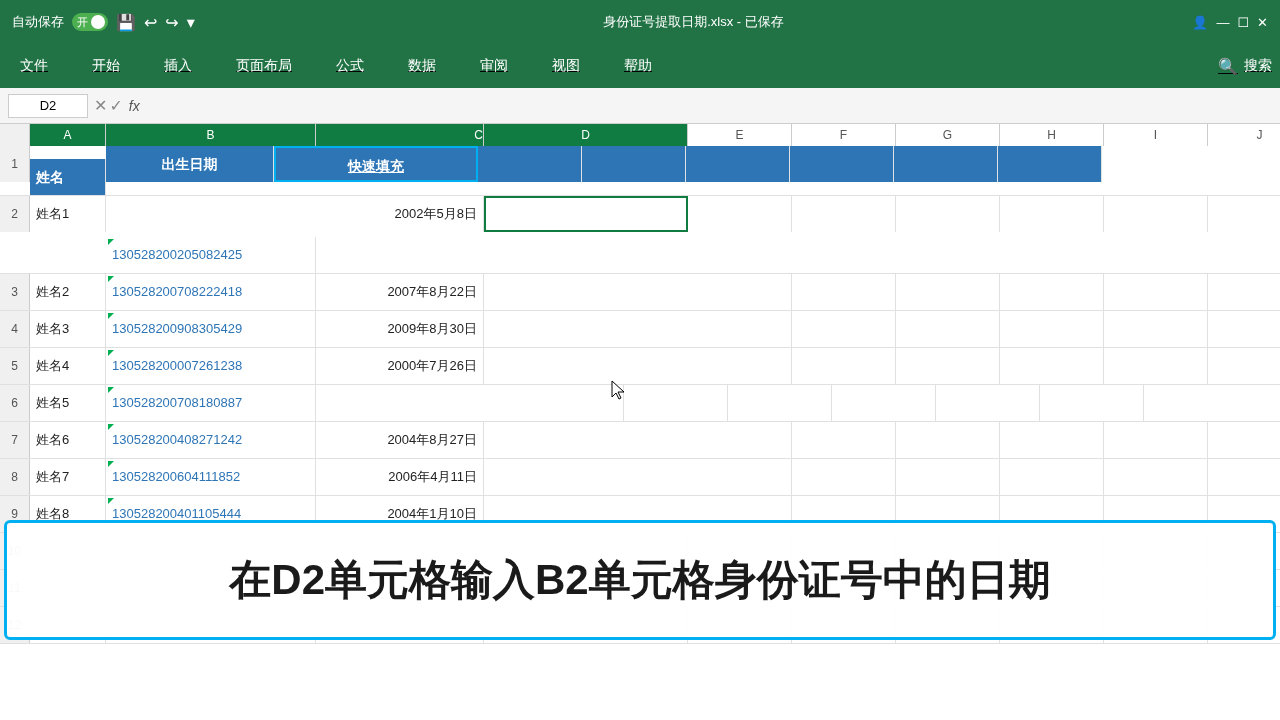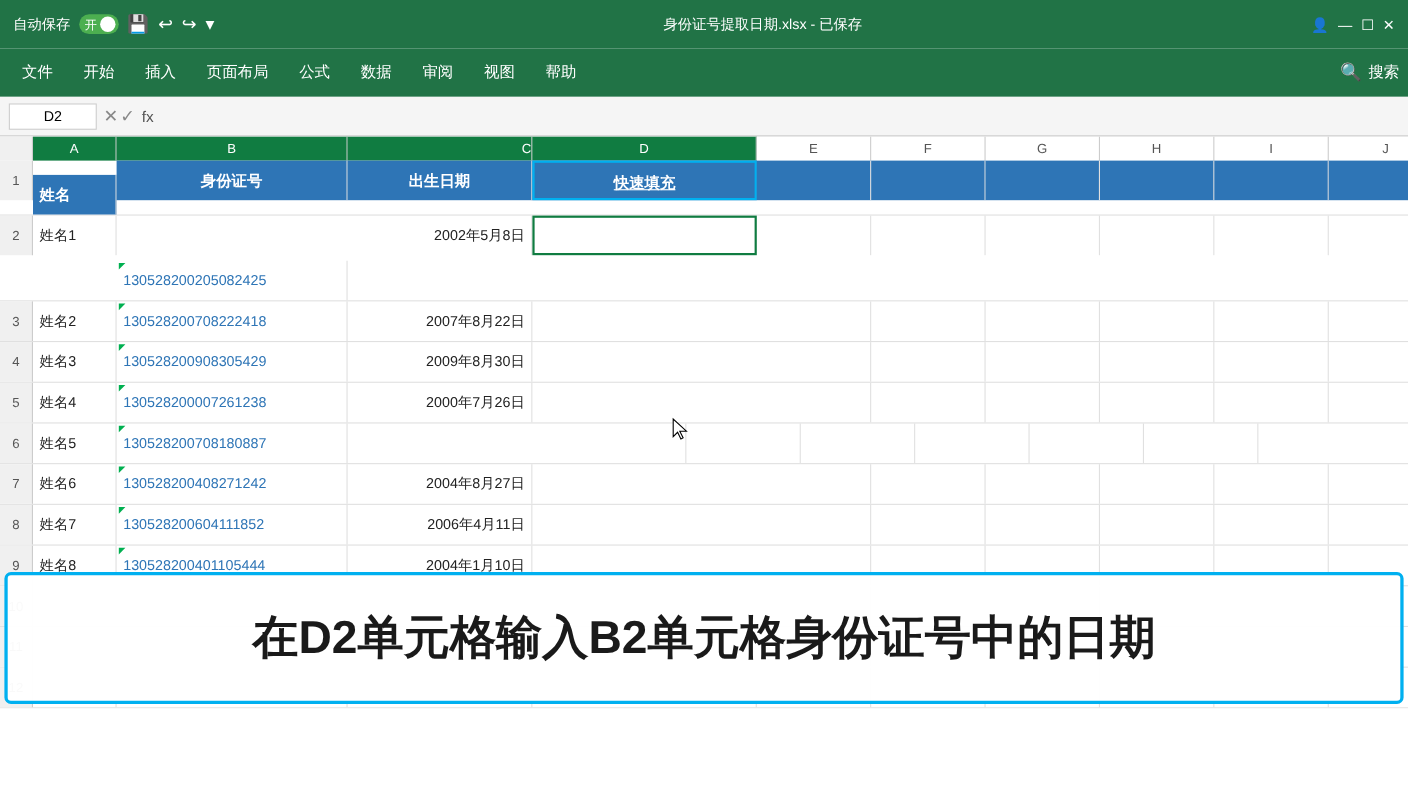--- a/index.html
+++ b/index.html
@@ -39,21 +39,22 @@
     .title-bar-center { font-size: 13px; color: white; }
     .title-bar-right { display: flex; align-items: center; gap: 8px; }
 
     
     .menu-bar {
       background: #217346;
       height: 44px;
       display: flex;
       align-items: center;
       padding: 0 8px;
-      gap: 4px;
+      gap: 20px;
+      text-decoration: underline;
     }
     .menu-item {
       color: white;
       font-size: 14px;
       padding: 6px 12px;
       border-radius: 3px;
       cursor: pointer;
     }
     .menu-search {
       margin-left: auto;
@@ -77,21 +78,21 @@
     }
     .name-box {
       width: 80px;
       border: 1px solid #ccc;
       background: white;
       height: 24px;
       font-size: 13px;
       padding: 0 4px;
       text-align: center;
     }
-    .fx-label { font-size: 14px; color: #555; }
+    .fx-label { font-size: 14px; color: #555; font-style: italic; }
     .formula-input { flex: 1; border: none; background: transparent; font-size: 13px; outline: none; padding: 0 8px; }
 
     
     .spreadsheet { display: flex; flex-direction: column; flex: 1; }
     .row-num-header {
       width: 30px;
       min-width: 30px;
       border-right: 1px solid #ccc;
       background: #f0f0f0;
     }
@@ -264,21 +265,20 @@
       <div class="col-header cell-f">F</div>
       <div class="col-header cell-g">G</div>
       <div class="col-header cell-h">H</div>
       <div class="col-header cell-i">I</div>
       <div class="col-header cell-j">J</div>
     </div>
 
     <div class="grid-row header-row">
       <div class="row-num">1</div>
       <div class="cell cell-a">姓名</div>
-      <div class="cell cell-b" style="text-align:center;">身份证号</div>
       <div class="cell cell-c" style="text-align:center;">出生日期</div>
       <div class="cell cell-d" style="text-align:center;text-decoration:underline;">快速填充</div>
       <div class="cell cell-e"></div>
       <div class="cell cell-f"></div>
       <div class="cell cell-g"></div>
       <div class="cell cell-h"></div>
       <div class="cell cell-i"></div>
       <div class="cell cell-j"></div>
     </div>
 

